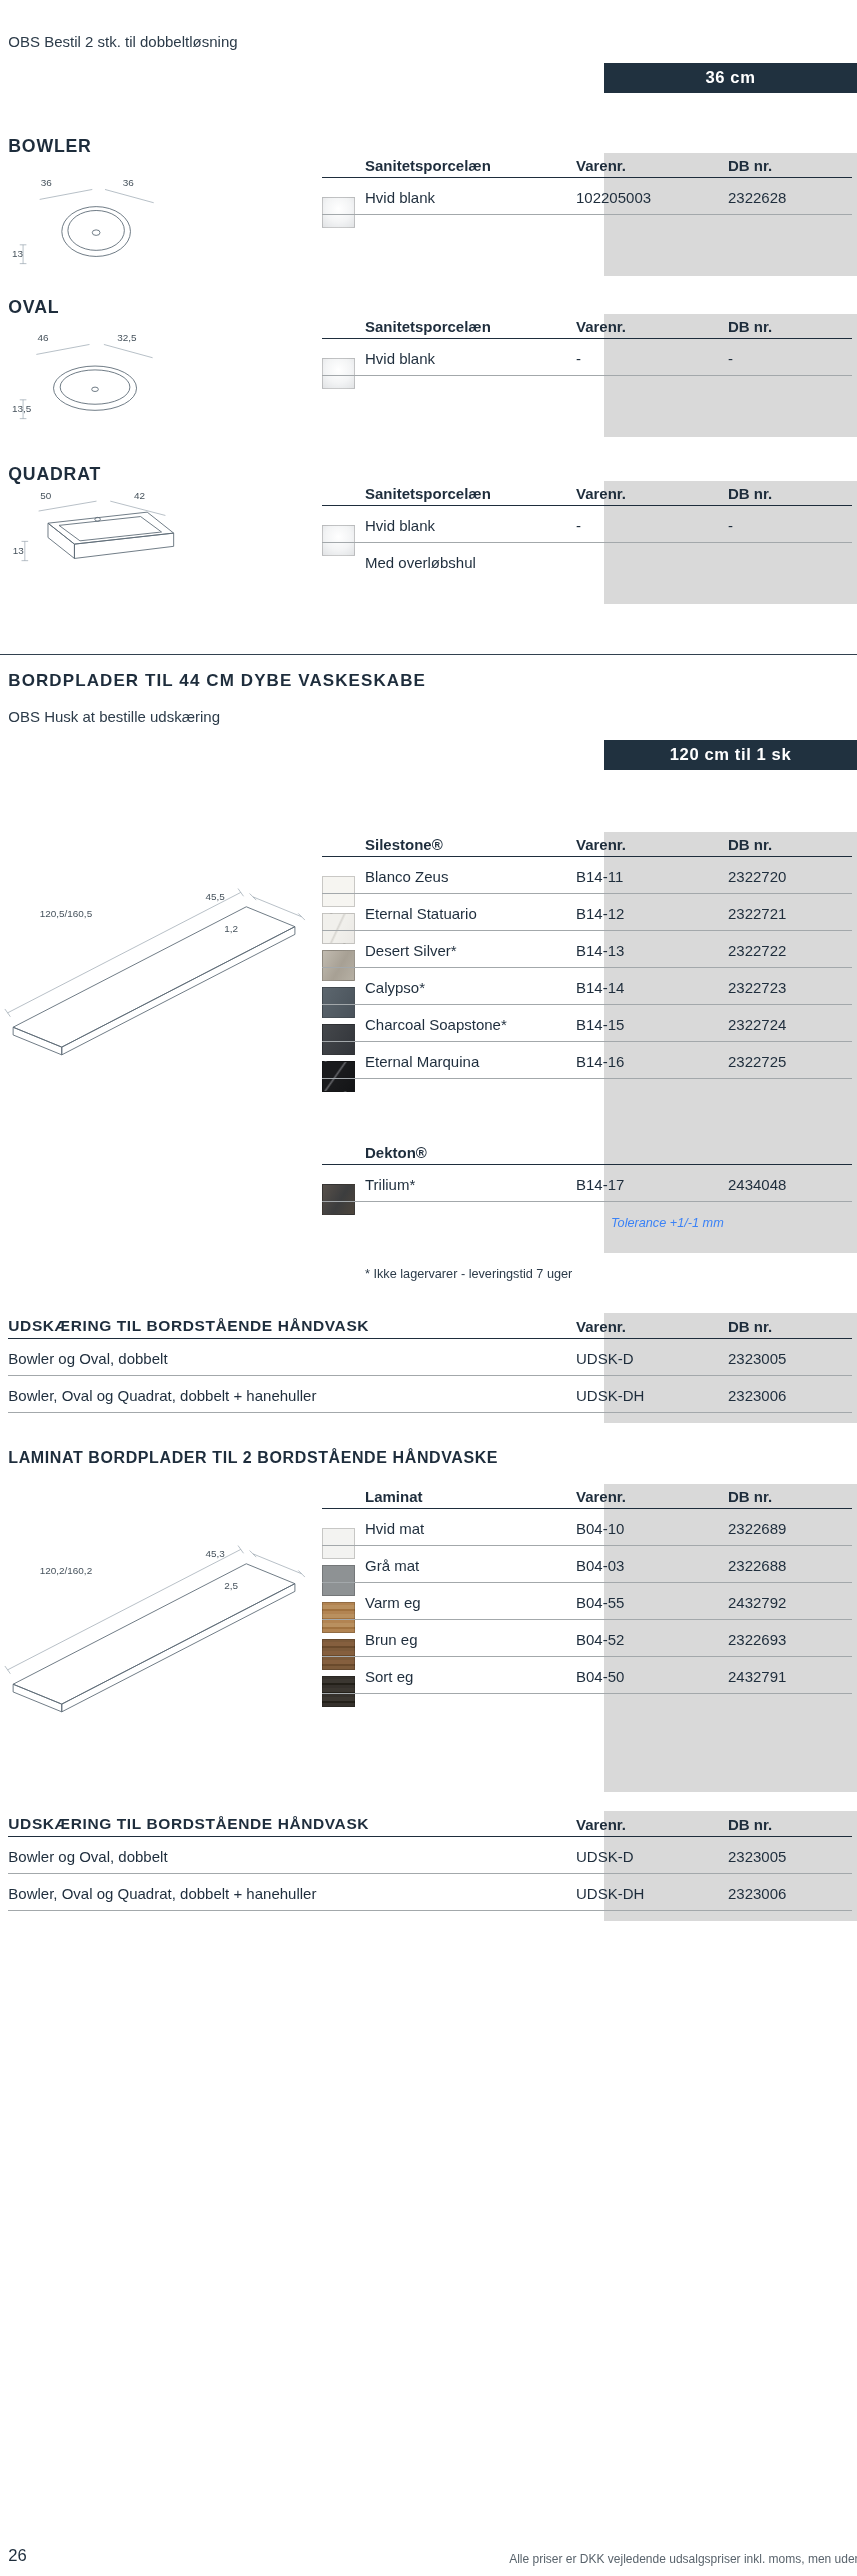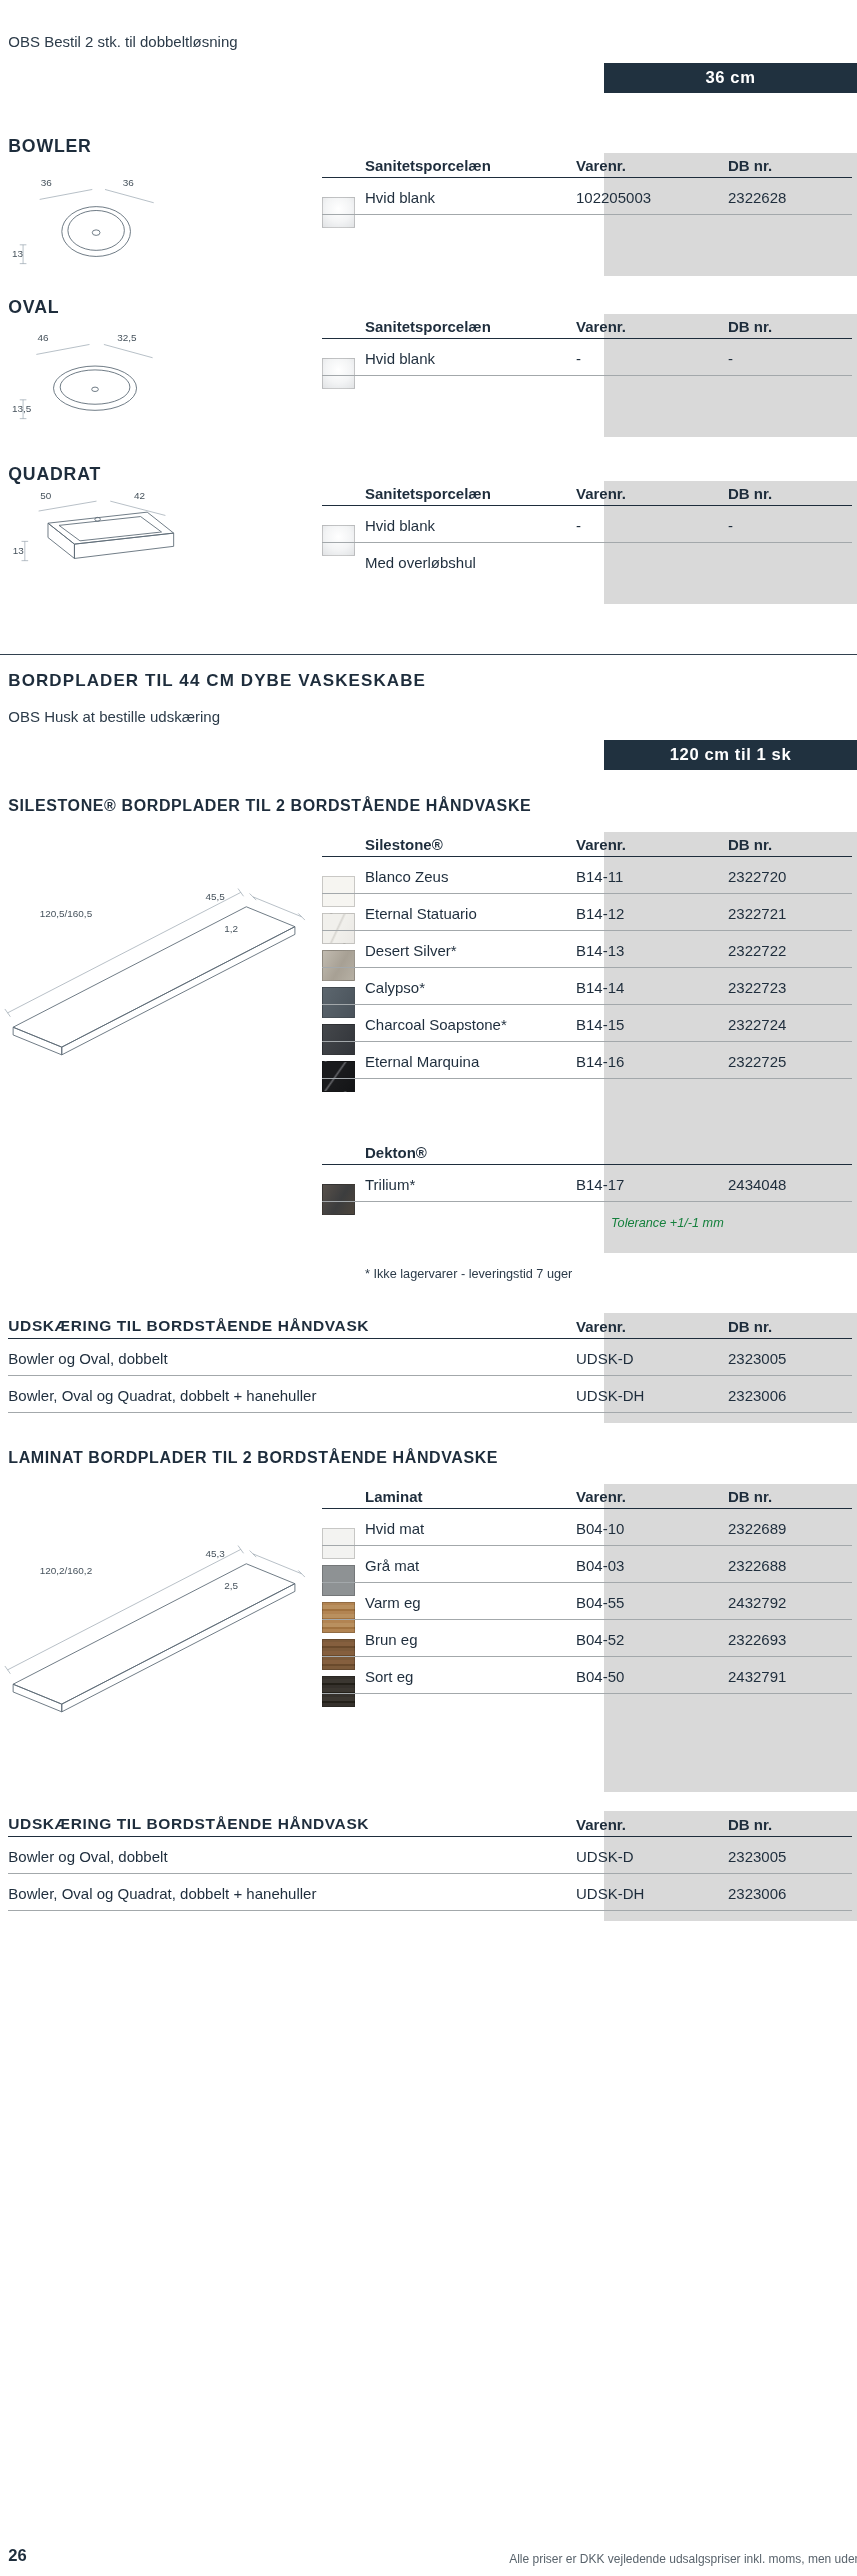--- a/index.html
+++ b/index.html
@@ -61,23 +61,23 @@
   .sw-graamat{background:#8e9294}
   .sw-varmeg{background:repeating-linear-gradient(0deg,#b28452 0 3.3px,#a1723f 3.3px 5px,#b9905f 5px 8.9px)}
   .sw-natureg{background:repeating-linear-gradient(0deg,#c9a878 0 3.3px,#b8936a 3.3px 5px,#d2b286 5px 8.9px)}
   .sw-bruneg{background:repeating-linear-gradient(0deg,#7c5a3a 0 3.3px,#6a4a2c 3.3px 5px,#855f3e 5px 8.9px)}
   .sw-sorteg{background:repeating-linear-gradient(0deg,#35312c 0 3.3px,#232019 3.3px 5px,#3b3731 5px 8.9px)}
 
   svg text{font-family:"Liberation Sans",sans-serif;font-size:18px;fill:#46525c}
   .objln *{stroke:#5d6b76;fill:none;stroke-width:1.6}
   .dimln line{stroke:#93a0aa;stroke-width:1.2}
 
-  .tolerance{font-size:12.7px;font-style:italic;color:#15803d;white-space:nowrap}
+  .tolerance{font-size:12.7px;font-style:italic;color:#3b82f6;white-space:nowrap}
   .footnote{font-size:12.7px;color:#2c3b49;white-space:nowrap}
-  .pageno{font-size:16.6px;font-weight:bold}
+  .pageno{font-size:16.6px;font-weight:normal}
   .footer-note{font-size:12px;color:#5a646d;white-space:nowrap}
 </style>
 </head>
 <body>
 
 <div class="sheet">
 
   <div class="abs obs" style="left:8.3px;top:33px">OBS Bestil 2 stk. til dobbeltløsning</div>
   <div class="banner" style="top:63px">
     <span>36 cm</span>
@@ -188,21 +188,20 @@
   </div>
 
   <div class="divider" style="top:654px"></div>
 
   <div class="abs h1b" style="left:8.3px;top:671px">BORDPLADER TIL 44 CM DYBE VASKESKABE</div>
   <div class="abs obs" style="left:8.3px;top:708px">OBS Husk at bestille udskæring</div>
   <div class="banner" style="top:740px">
     <span>120 cm til 1 sk</span>
   </div>
 
-  <div class="abs h3" style="left:8.3px;top:797px">SILESTONE® BORDPLADER TIL 2 BORDSTÅENDE HÅNDVASKE</div>
   <div class="grayblock" style="top:832px;height:421px"></div>
   <svg class="abs" style="left:4.4px;top:846px" width="310" height="221" viewBox="0 0 560 400">
     <g class="objln">
       <polygon points="16,328 438,110 526,146 104,364"></polygon>
       <polygon points="104,364 526,146 526,160 104,378"></polygon>
       <polygon points="16,328 104,364 104,378 16,342"></polygon>
     </g>
     <g class="dimln">
       <line x1="6" y1="302" x2="428" y2="84"></line>
       <line x1="1" y1="295" x2="11" y2="309"></line>

